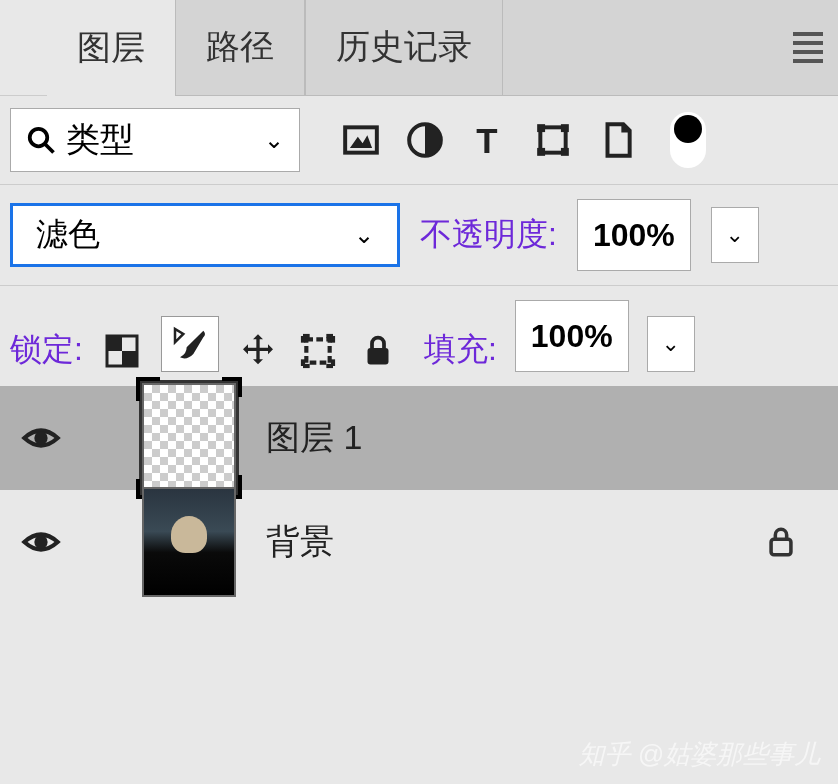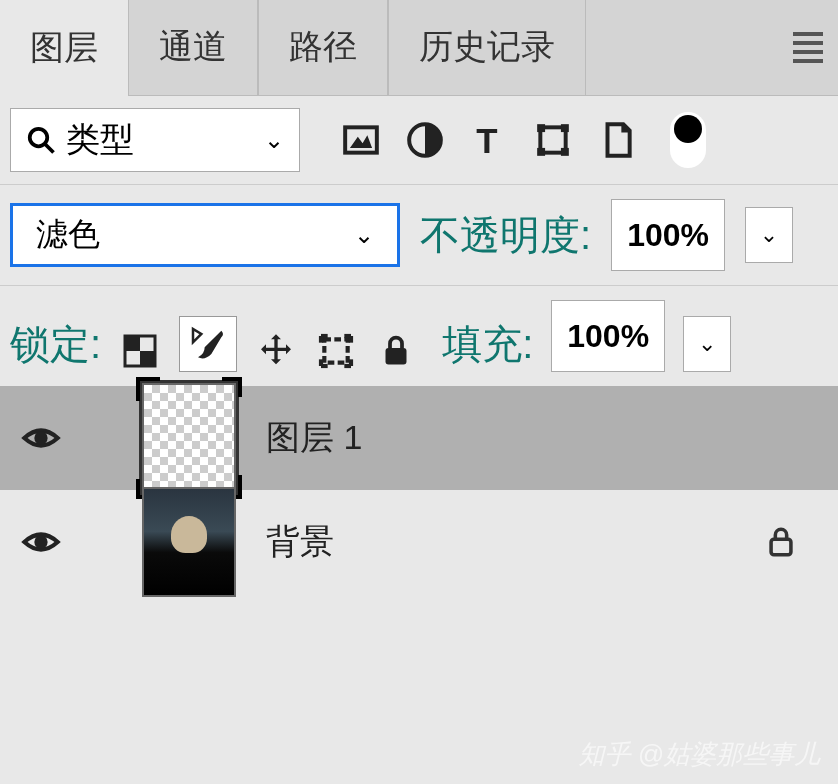--- a/index.html
+++ b/index.html
@@ -1,38 +1,38 @@
 <!DOCTYPE html>
 <html><head>
 <meta charset="utf-8">
 <style>
   * { box-sizing: border-box; margin: 0; padding: 0; font-family: "Microsoft YaHei", "SimSun", sans-serif; }
   body { width: 838px; height: 784px; background: #e8e8e8; overflow: hidden; }
 
   .tabs { display: flex; align-items: center; height: 96px; border-bottom: 1px solid #ccc; }
   .tab { padding: 0 30px; height: 96px; display: flex; align-items: center; font-size: 34px; color: #333; cursor: pointer; }
-  .tab.active { background: #e8e8e8; }
+  .tab.active { background: #e8e8e8; margin-left: 47px; }
   .tab:not(.active) { background: #d4d4d4; border: 1px solid #bbb; border-top: none; }
   .spacer { flex: 1; background: #d4d4d4; height: 96px; border-bottom: 1px solid #bbb; }
   .menu-btn { width: 60px; height: 96px; display: flex; align-items: center; justify-content: center; background: #d4d4d4; border-bottom: 1px solid #bbb; cursor: pointer; }
   .menu-icon { display: flex; flex-direction: column; gap: 5px; }
   .menu-icon span { width: 30px; height: 4px; background: #555; }
 
   .filter-row { display: flex; align-items: center; padding: 12px 10px; gap: 20px; }
   .search-type { display: flex; align-items: center; border: 1px solid #aaa; background: #fff; height: 64px; width: 290px; padding: 18px 15px; font-size: 34px; }
   .search-type .chev { margin-left: auto; font-size: 24px; }
   .icon-btns { display: flex; gap: 22px; align-items: center; margin-left: 20px; }
   .ibtn { width: 42px; height: 42px; display: flex; align-items: center; justify-content: center; cursor: pointer; }
   .toggle { width: 36px; height: 56px; background: #fff; border-radius: 18px; position: relative; margin-left: 10px; }
   .toggle .knob { width: 28px; height: 28px; background: #000; border-radius: 50%; position: absolute; top: 3px; left: 4px; }
 
   .blend-row { display: flex; align-items: center; padding: 14px 10px; gap: 20px; border-top: 1px solid #ccc; border-bottom: 1px solid #ccc; }
   .blend-select { border: 3px solid #1a73e8; background: #fff; height: 64px; width: 390px; display: flex; align-items: center; padding: 0 23px; font-size: 32px; }
   .blend-select .chev { margin-left: auto; font-size: 24px; }
-  .label { font-size: 40px; color: #0f766e; }
+  .label { font-size: 32px; color: #6d28d9; }
   .pct-box { border: 1px solid #aaa; background: #fff; height: 72px; padding: 0 15px; display: flex; align-items: center; font-size: 32px; font-weight: bold; }
   .chev-box { border: 1px solid #aaa; background: #fff; width: 48px; height: 56px; display: flex; align-items: center; justify-content: center; font-size: 22px; }
 
   .lock-row { display: flex; align-items: flex-end; padding: 14px 10px; gap: 18px; }
   .lock-btn { width: 42px; height: 42px; display: flex; align-items: center; justify-content: center; cursor: pointer; }
   .lock-btn.active { background: #fff; border: 1px solid #999; padding: 4px 8px; width: auto; height: 56px; }
 
   .layers { }
   .layer { display: flex; align-items: center; height: 104px; padding: 0 20px; gap: 30px; }
   .layer.selected { background: #b0b0b0; }
@@ -52,21 +52,20 @@
 
   .watermark { position: absolute; bottom: 12px; right: 18px; font-size: 26px; color: rgba(255,255,255,0.6); font-style: italic; }
 
   svg { display: block; }
 </style>
 </head>
 <body>
 
 <div class="tabs">
   <div class="tab active">图层</div>
-  <div class="tab">通道</div>
   <div class="tab">路径</div>
   <div class="tab">历史记录</div>
   <div class="spacer"></div>
   <div class="menu-btn">
     <div class="menu-icon">
         <span></span>
         <span></span>
         <span></span>
         <span></span>
       </div>

